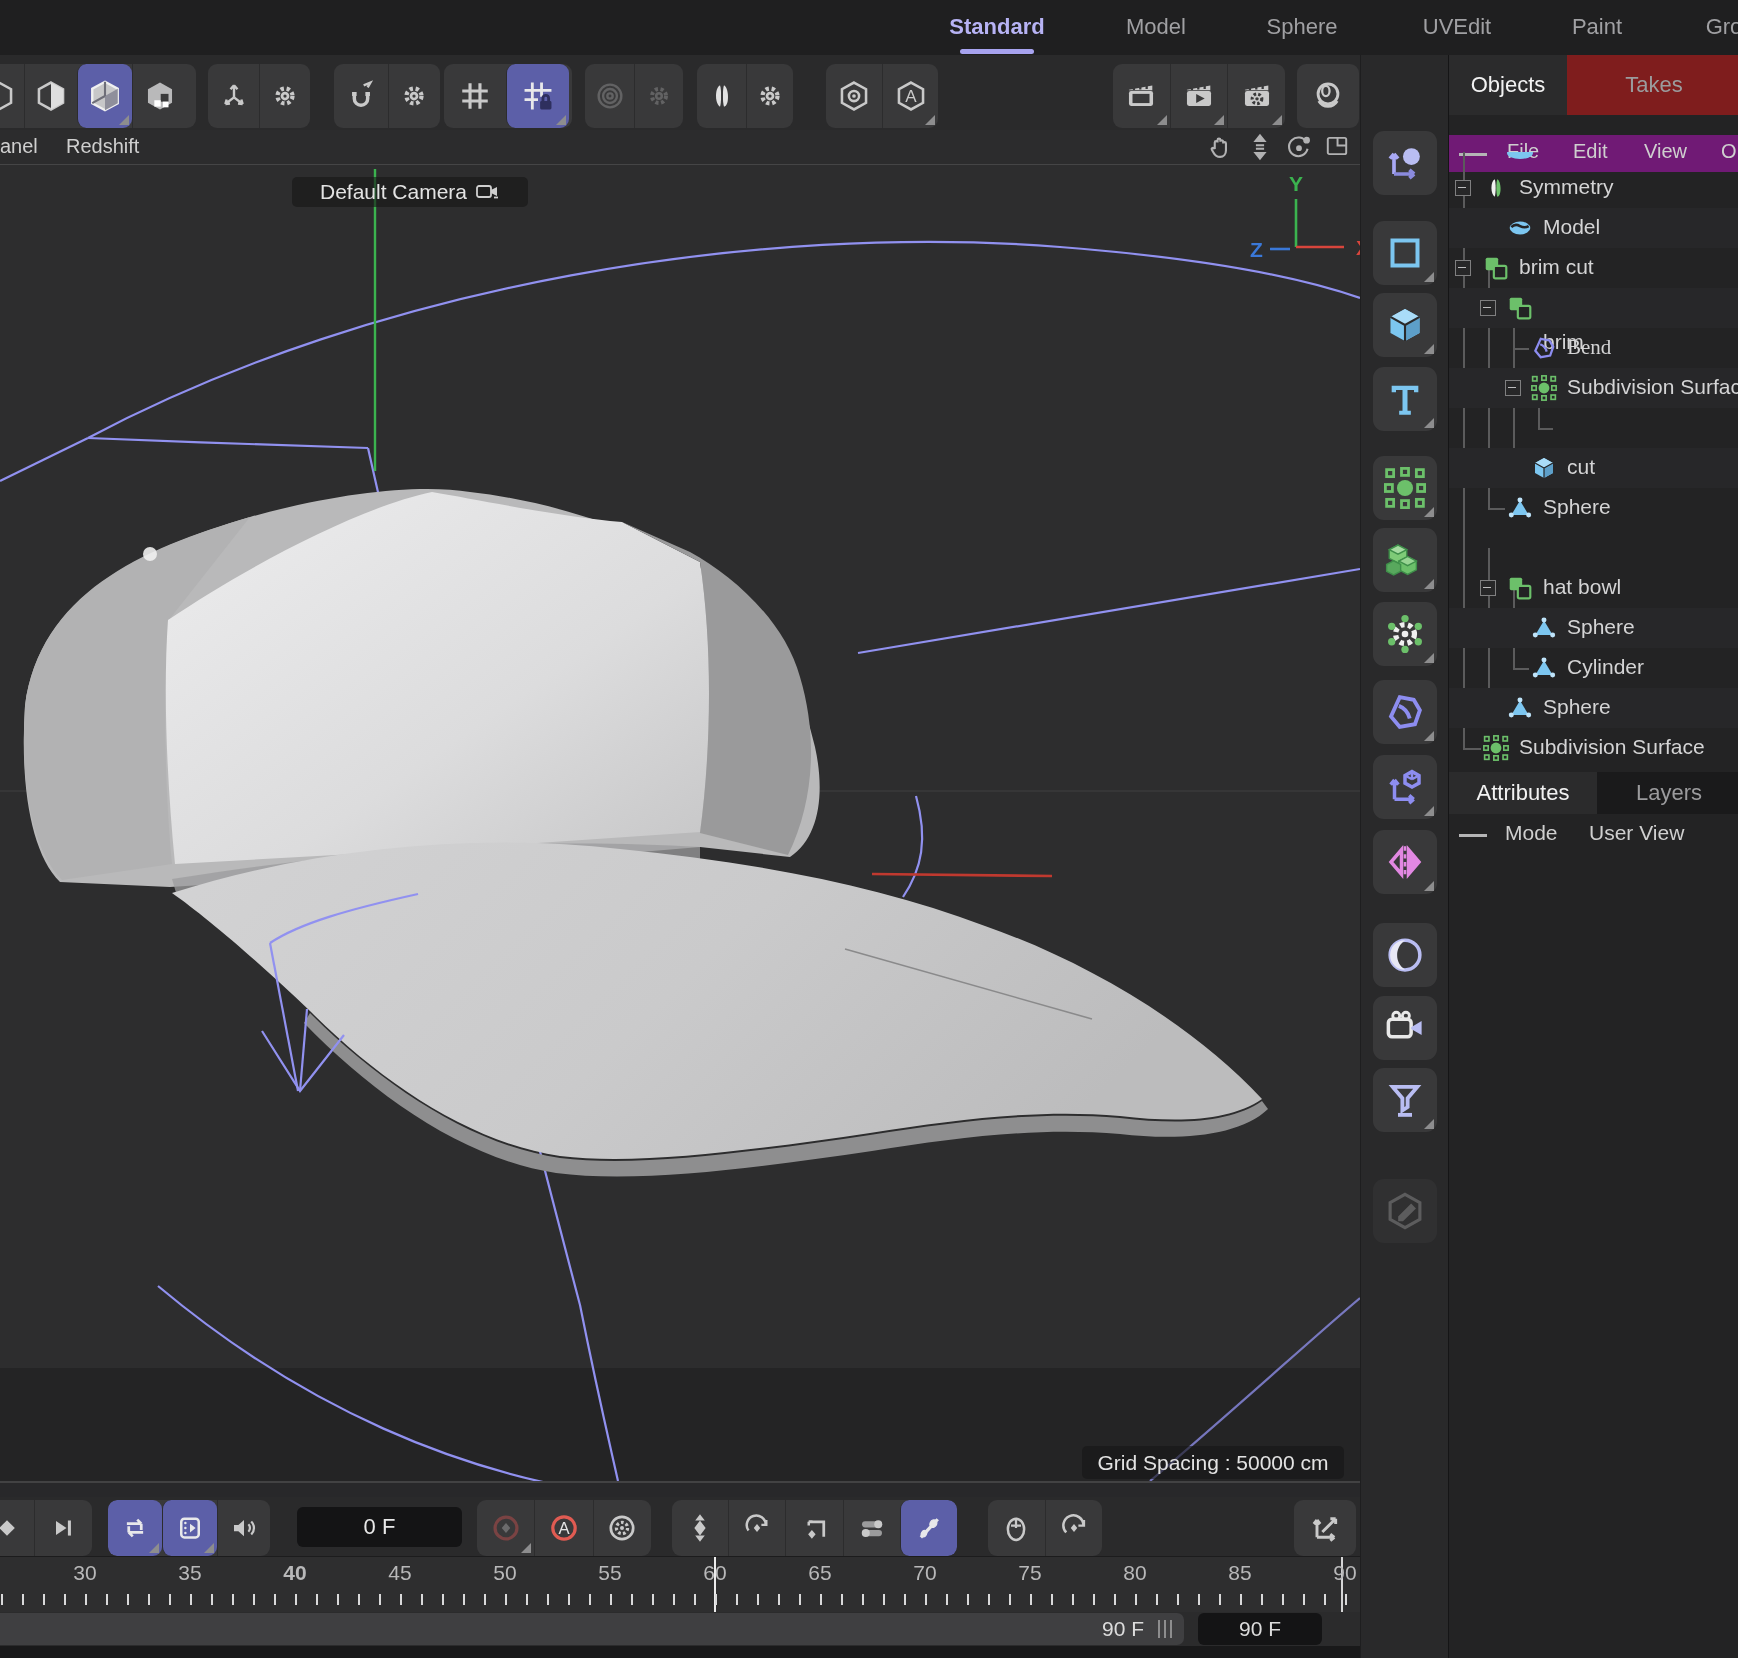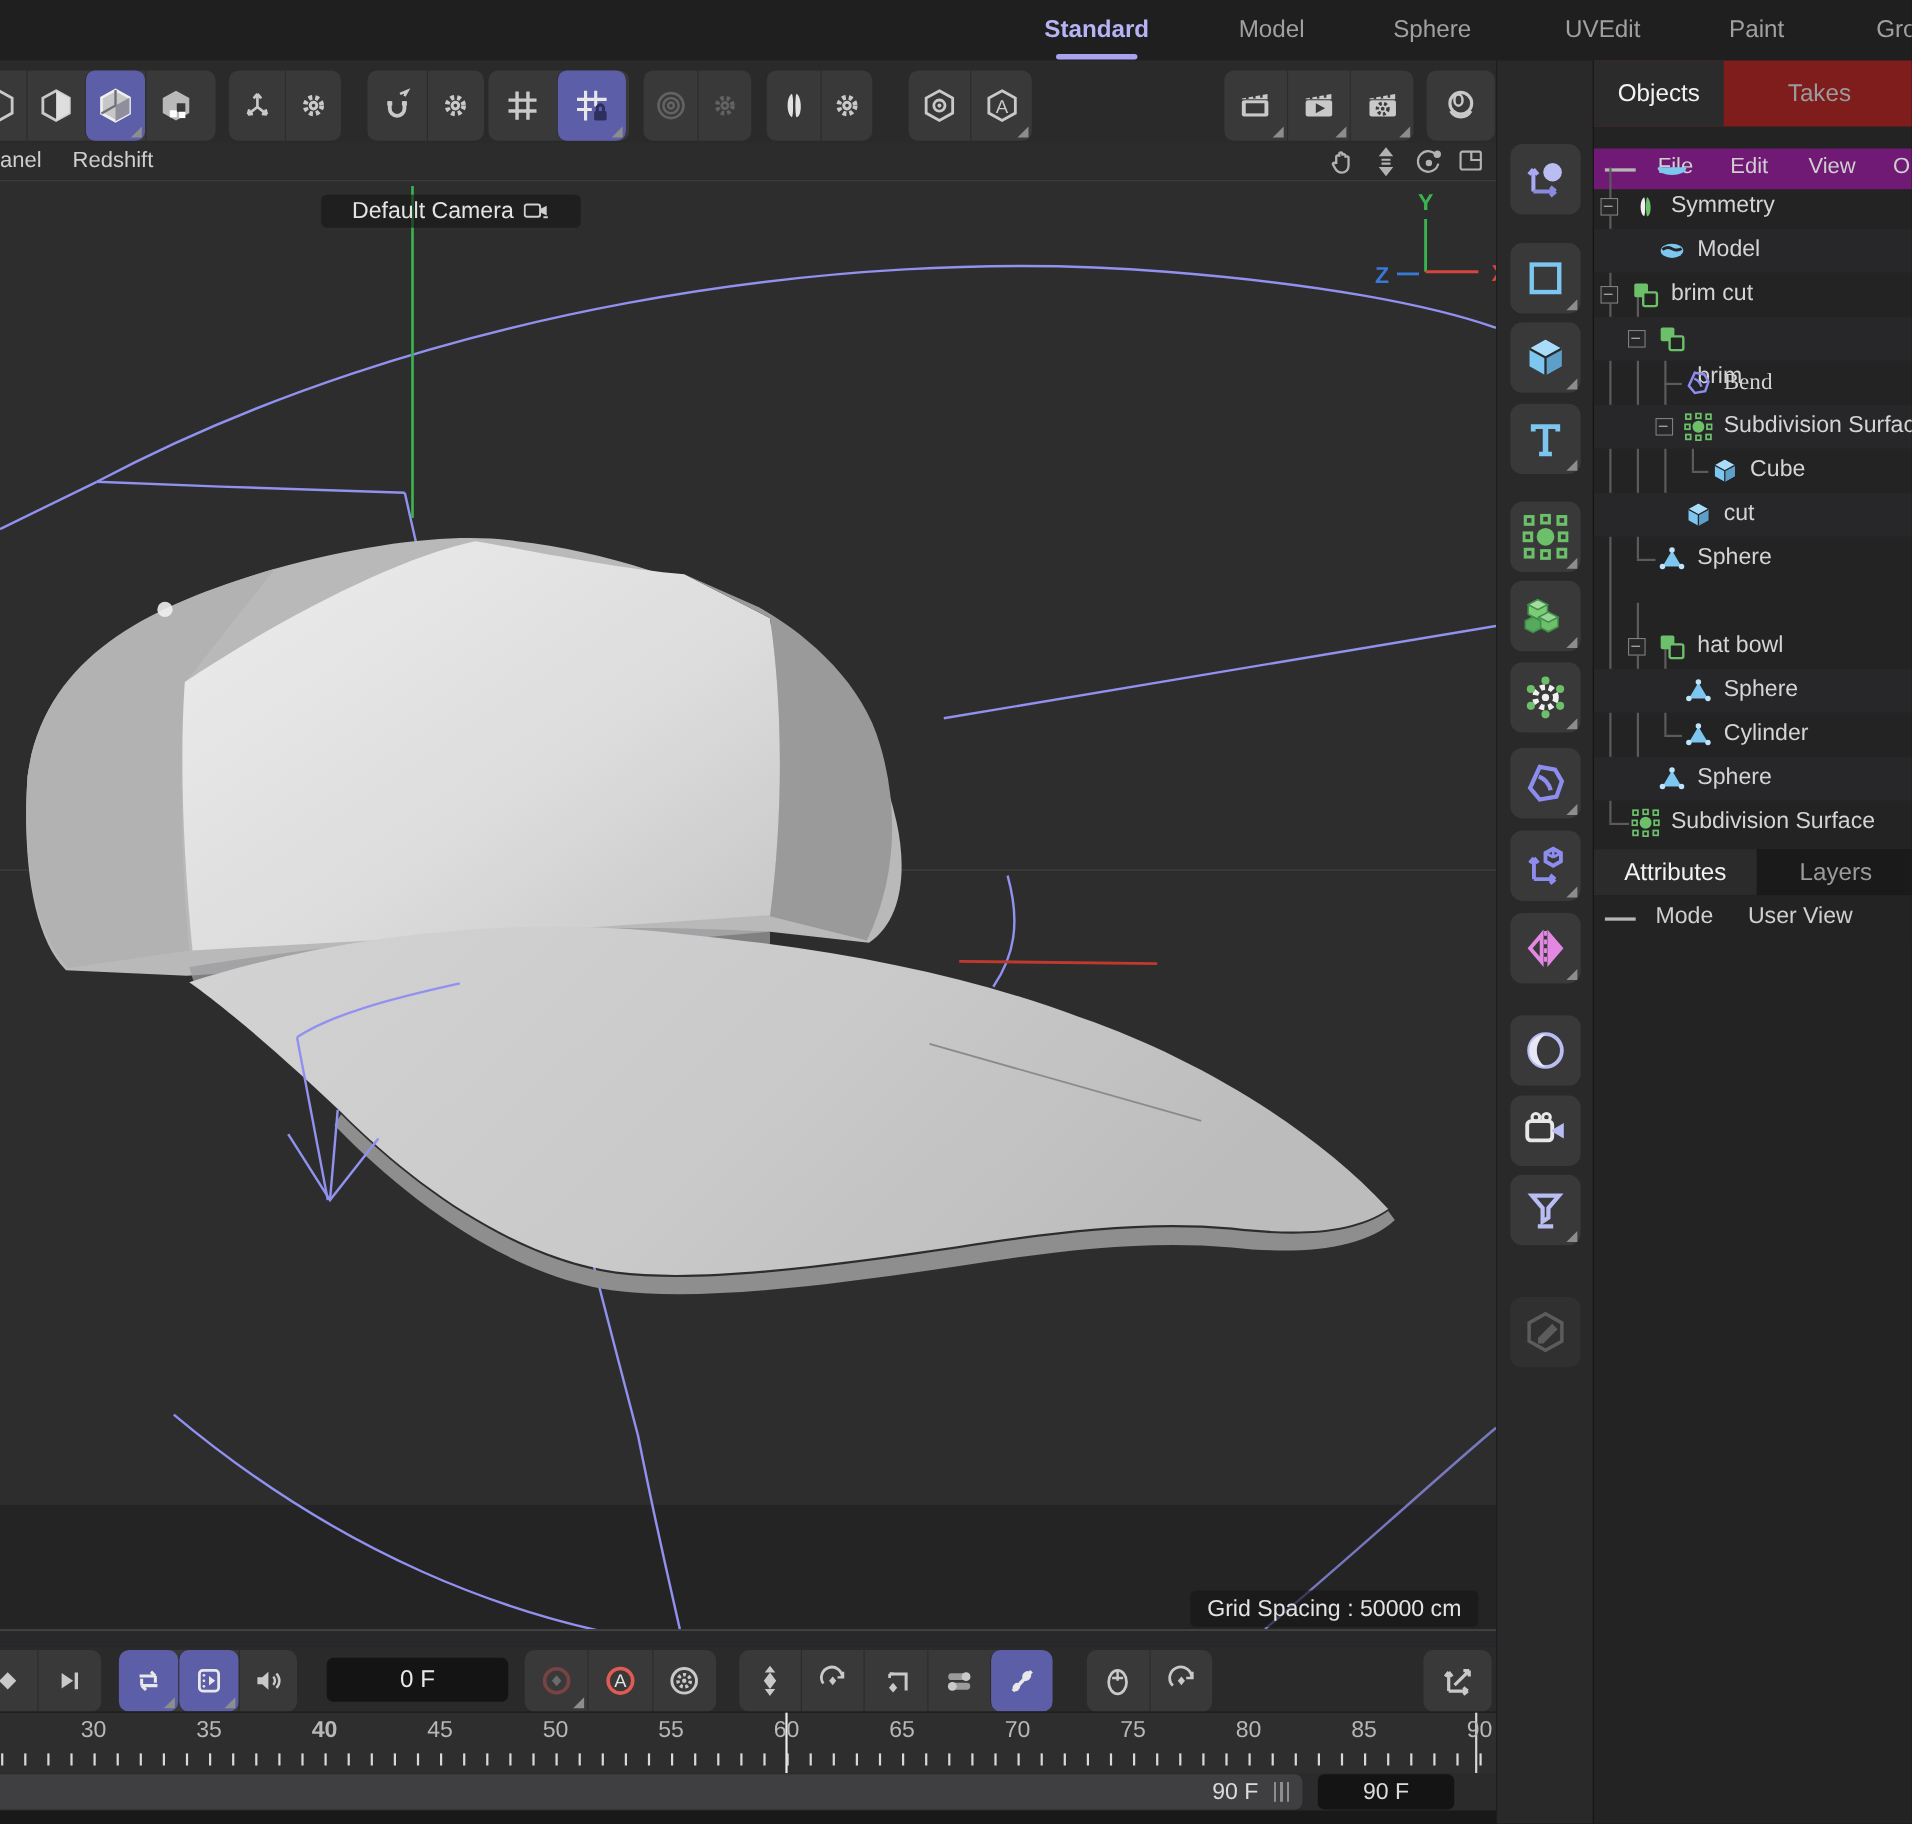--- a/index.html
+++ b/index.html
@@ -813,31 +813,20 @@
                 <rect x="19.2" y="10" width="4" height="4"></rect>
                 <rect x="18.5" y="18.5" width="4" height="4"></rect>
                 <rect x="10" y="19.2" width="4" height="4"></rect>
                 <rect x="1.5" y="18.5" width="4" height="4"></rect>
                 <rect x="0.8" y="10" width="4" height="4"></rect>
               </g>
             </svg>
           </span>
           <span class="lbl" style="left: 118px;">Subdivision Surface</span>
         </div>
-        <div class="trow" style="top: 256px;">
-          <span class="ticon" style="left: 106px;">
-            <svg width="26" height="26" viewBox="0 0 24 24">
-              <path d="M12 2.8l8.3 4.6v9.2L12 21.2l-8.3-4.6V7.4z" fill="#7cc6f0"></path>
-              <path d="M12 2.8l8.3 4.6L12 12 3.7 7.4z" fill="#a9dcf8"></path>
-              <path d="M12 12l8.3-4.6v9.2L12 21.2z" fill="#5d9fc9"></path>
-              <path d="M12 12v9.2M12 12L3.7 7.4M12 12l8.3-4.6" stroke="#242425" stroke-width="1.1" fill="none"></path>
-            </svg>
-          </span>
-          <span class="lbl" style="left: 142px;">Cube</span>
-        </div>
         <div class="trow alt" style="top: 296px;">
           <span class="ticon" style="left: 82px;">
             <svg width="26" height="26" viewBox="0 0 24 24">
               <path d="M12 2.8l8.3 4.6v9.2L12 21.2l-8.3-4.6V7.4z" fill="#7cc6f0"></path>
               <path d="M12 2.8l8.3 4.6L12 12 3.7 7.4z" fill="#a9dcf8"></path>
               <path d="M12 12l8.3-4.6v9.2L12 21.2z" fill="#5d9fc9"></path>
               <path d="M12 12v9.2M12 12L3.7 7.4M12 12l8.3-4.6" stroke="#242425" stroke-width="1.1" fill="none"></path>
             </svg>
           </span>
           <span class="lbl" style="left: 118px;">cut</span>

